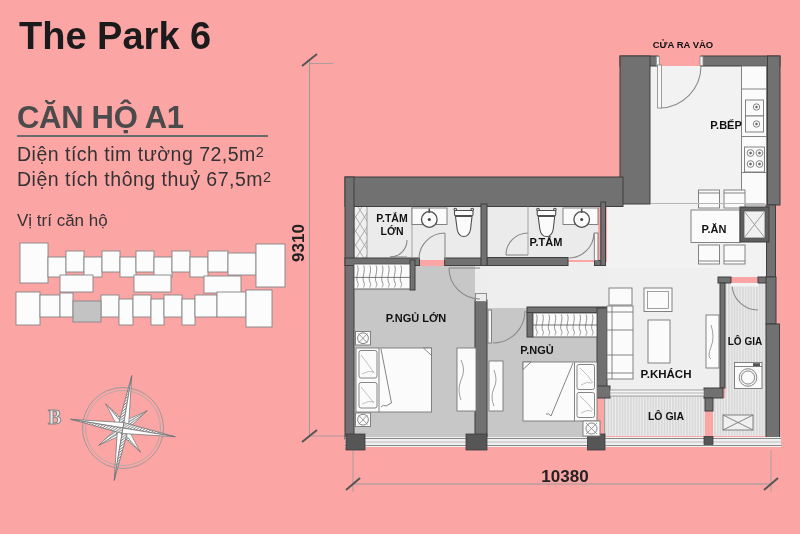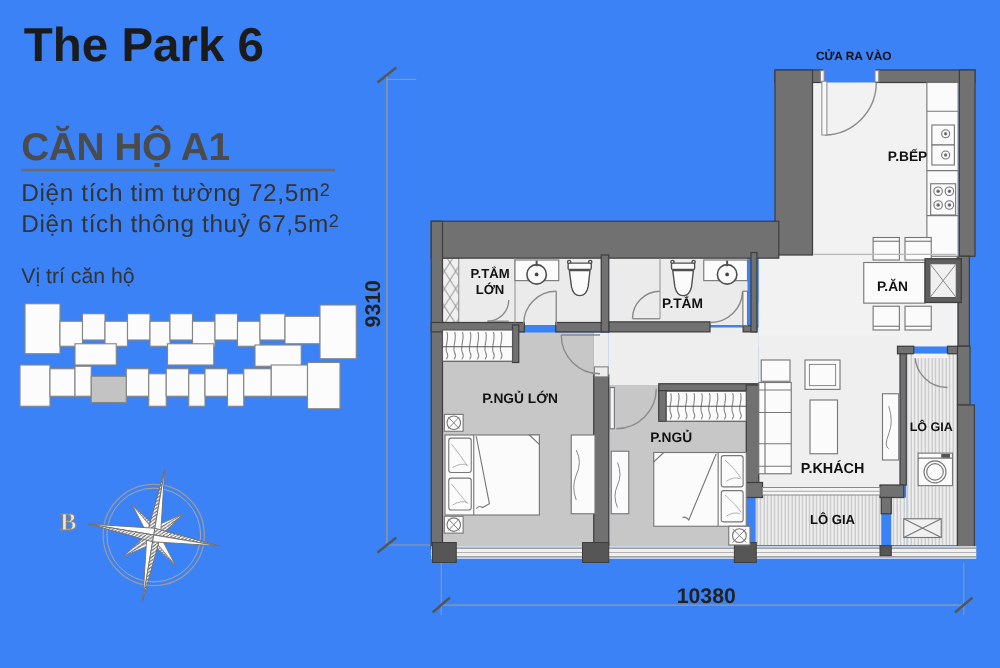--- a/index.html
+++ b/index.html
@@ -1,16 +1,16 @@
 <!DOCTYPE html>
 <html><head>
 <meta charset="utf-8">
 <style>
   html,body{margin:0;padding:0;background:#e8e8e8;}
-  #page{position:relative;width:800px;height:534px;background:#3b82f6;overflow:hidden;
+  #page{position:relative;width:800px;height:534px;background:#fca5a5;overflow:hidden;
         font-family:"Liberation Sans", sans-serif;-webkit-font-smoothing:antialiased;transform:translateZ(0);will-change:transform;}
   svg{display:block;}
 </style>
 </head>
 <body>
 <div id="page">
 <svg width="800" height="534" viewBox="0 0 800 534">
 <defs>
   <pattern id="vl" width="2.8" height="6" patternUnits="userSpaceOnUse">
     <rect width="2.8" height="6" fill="#eeeeee"></rect>

